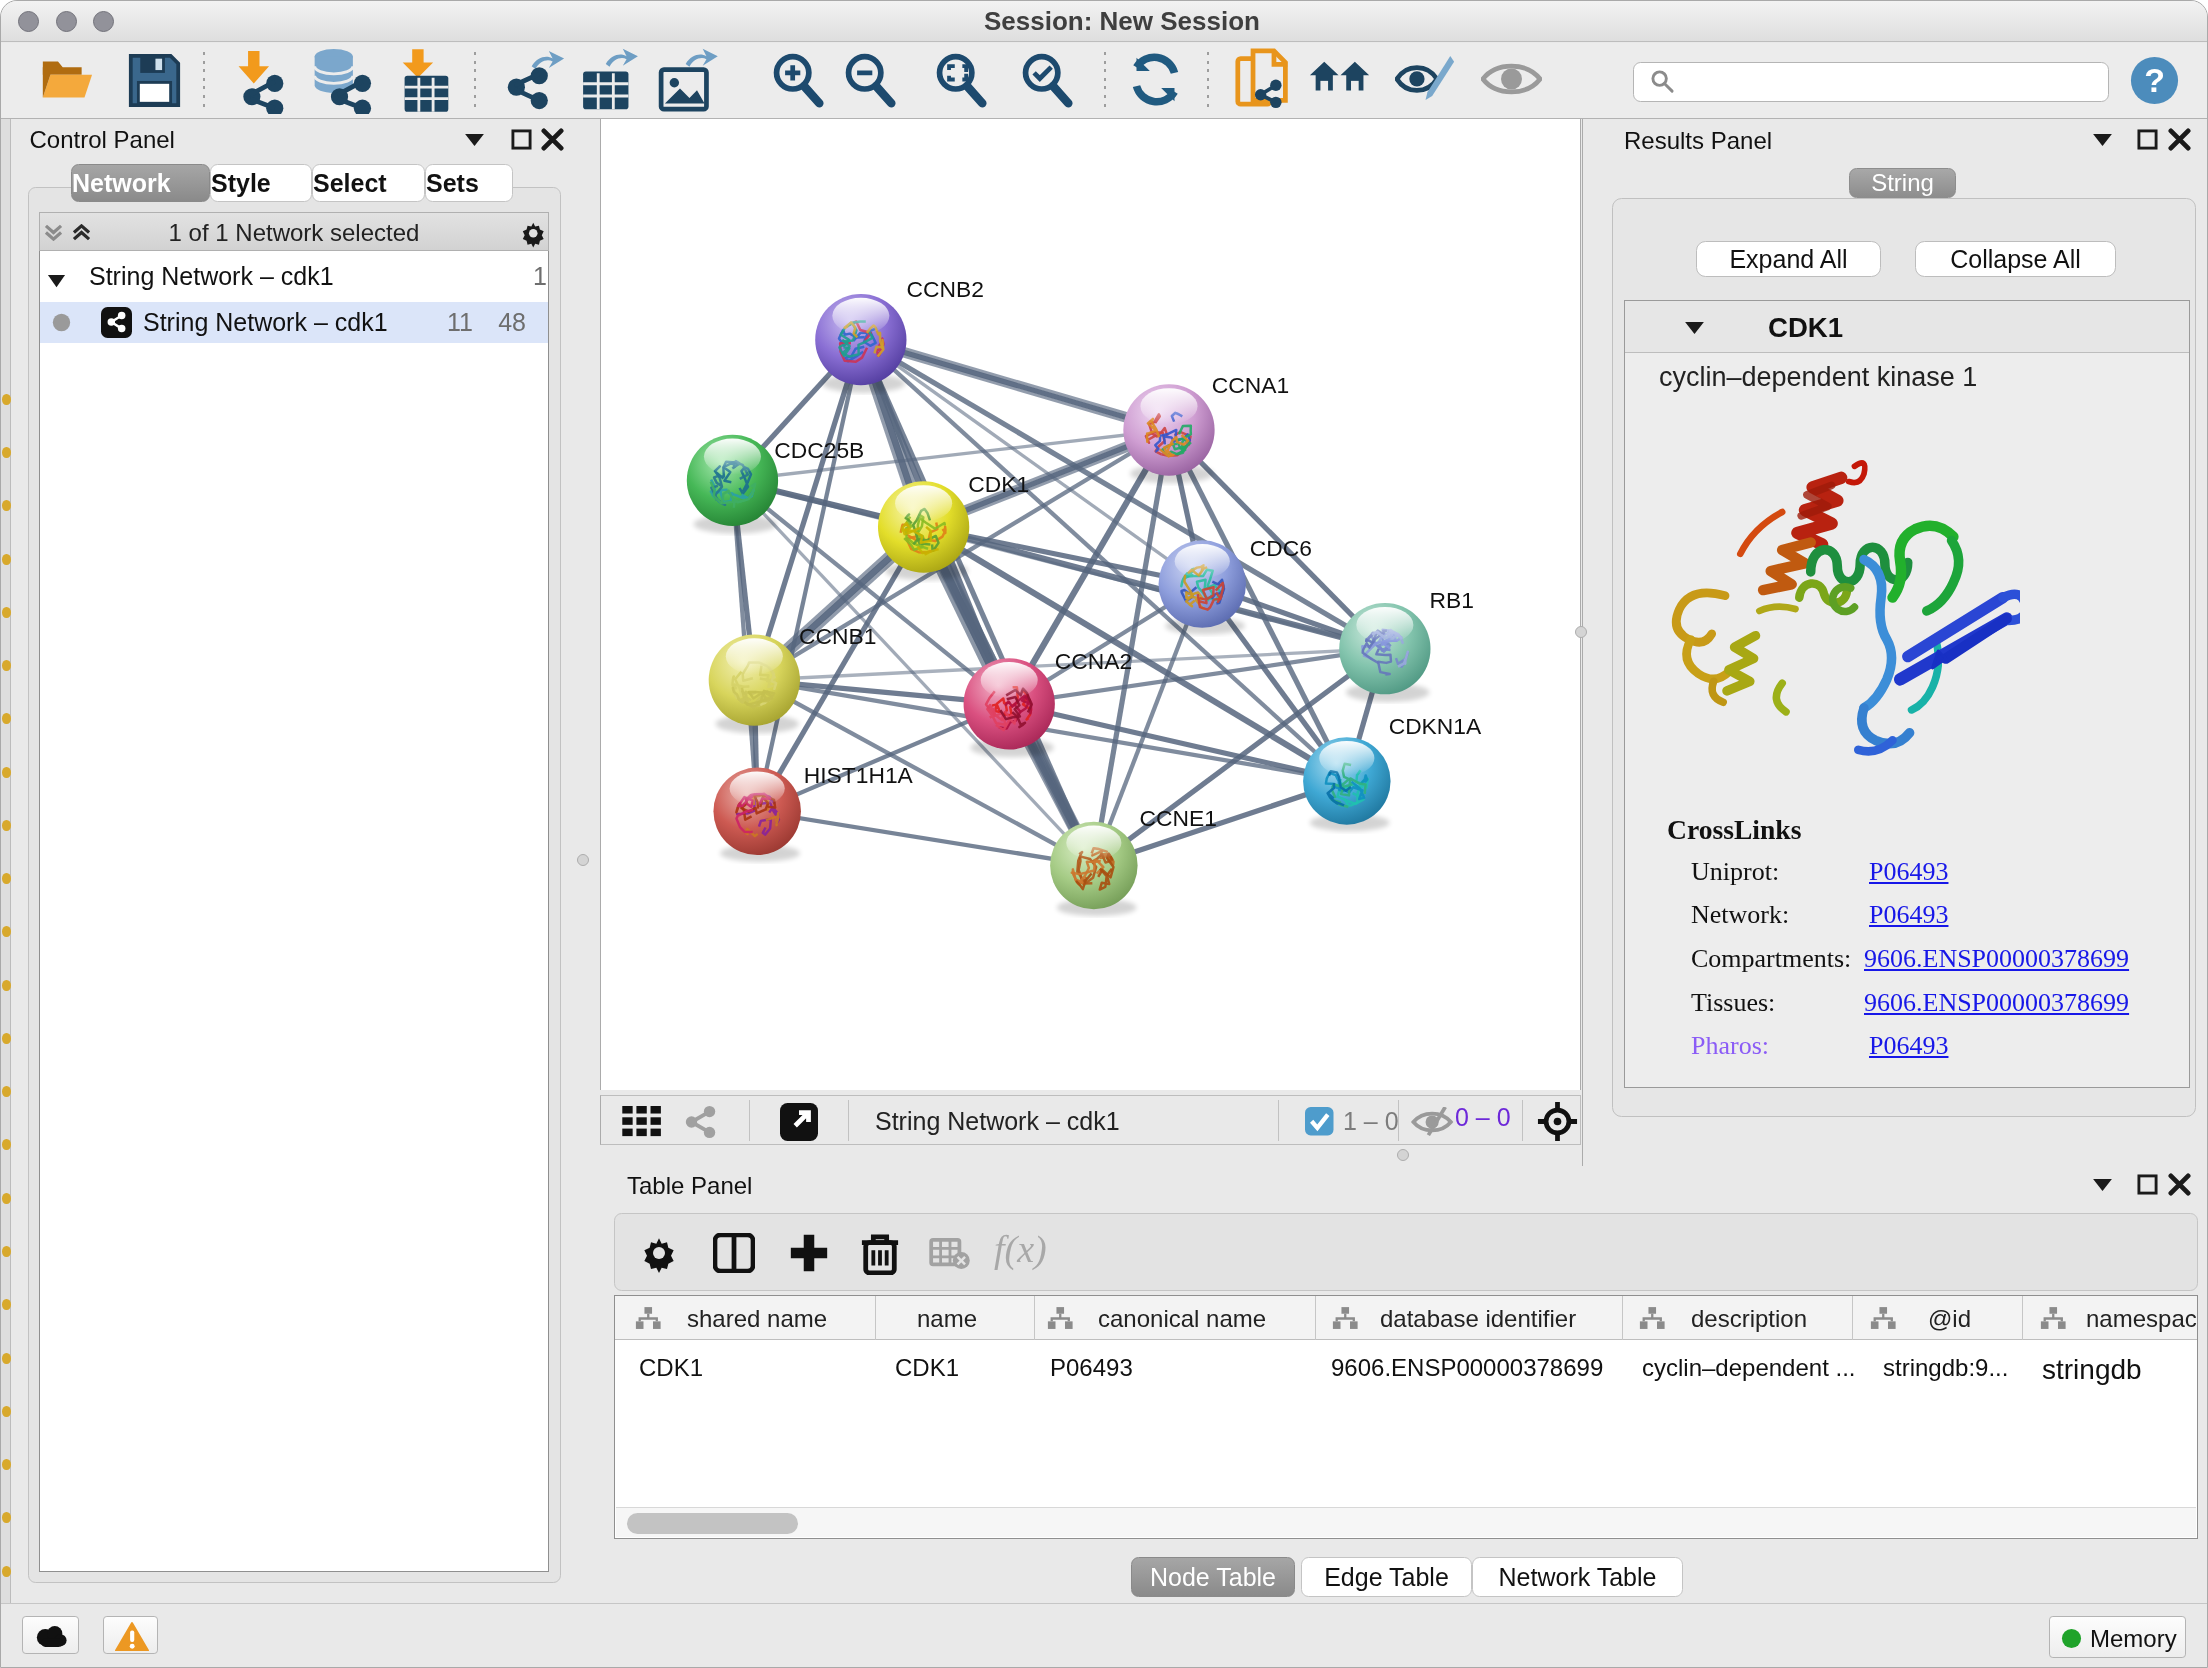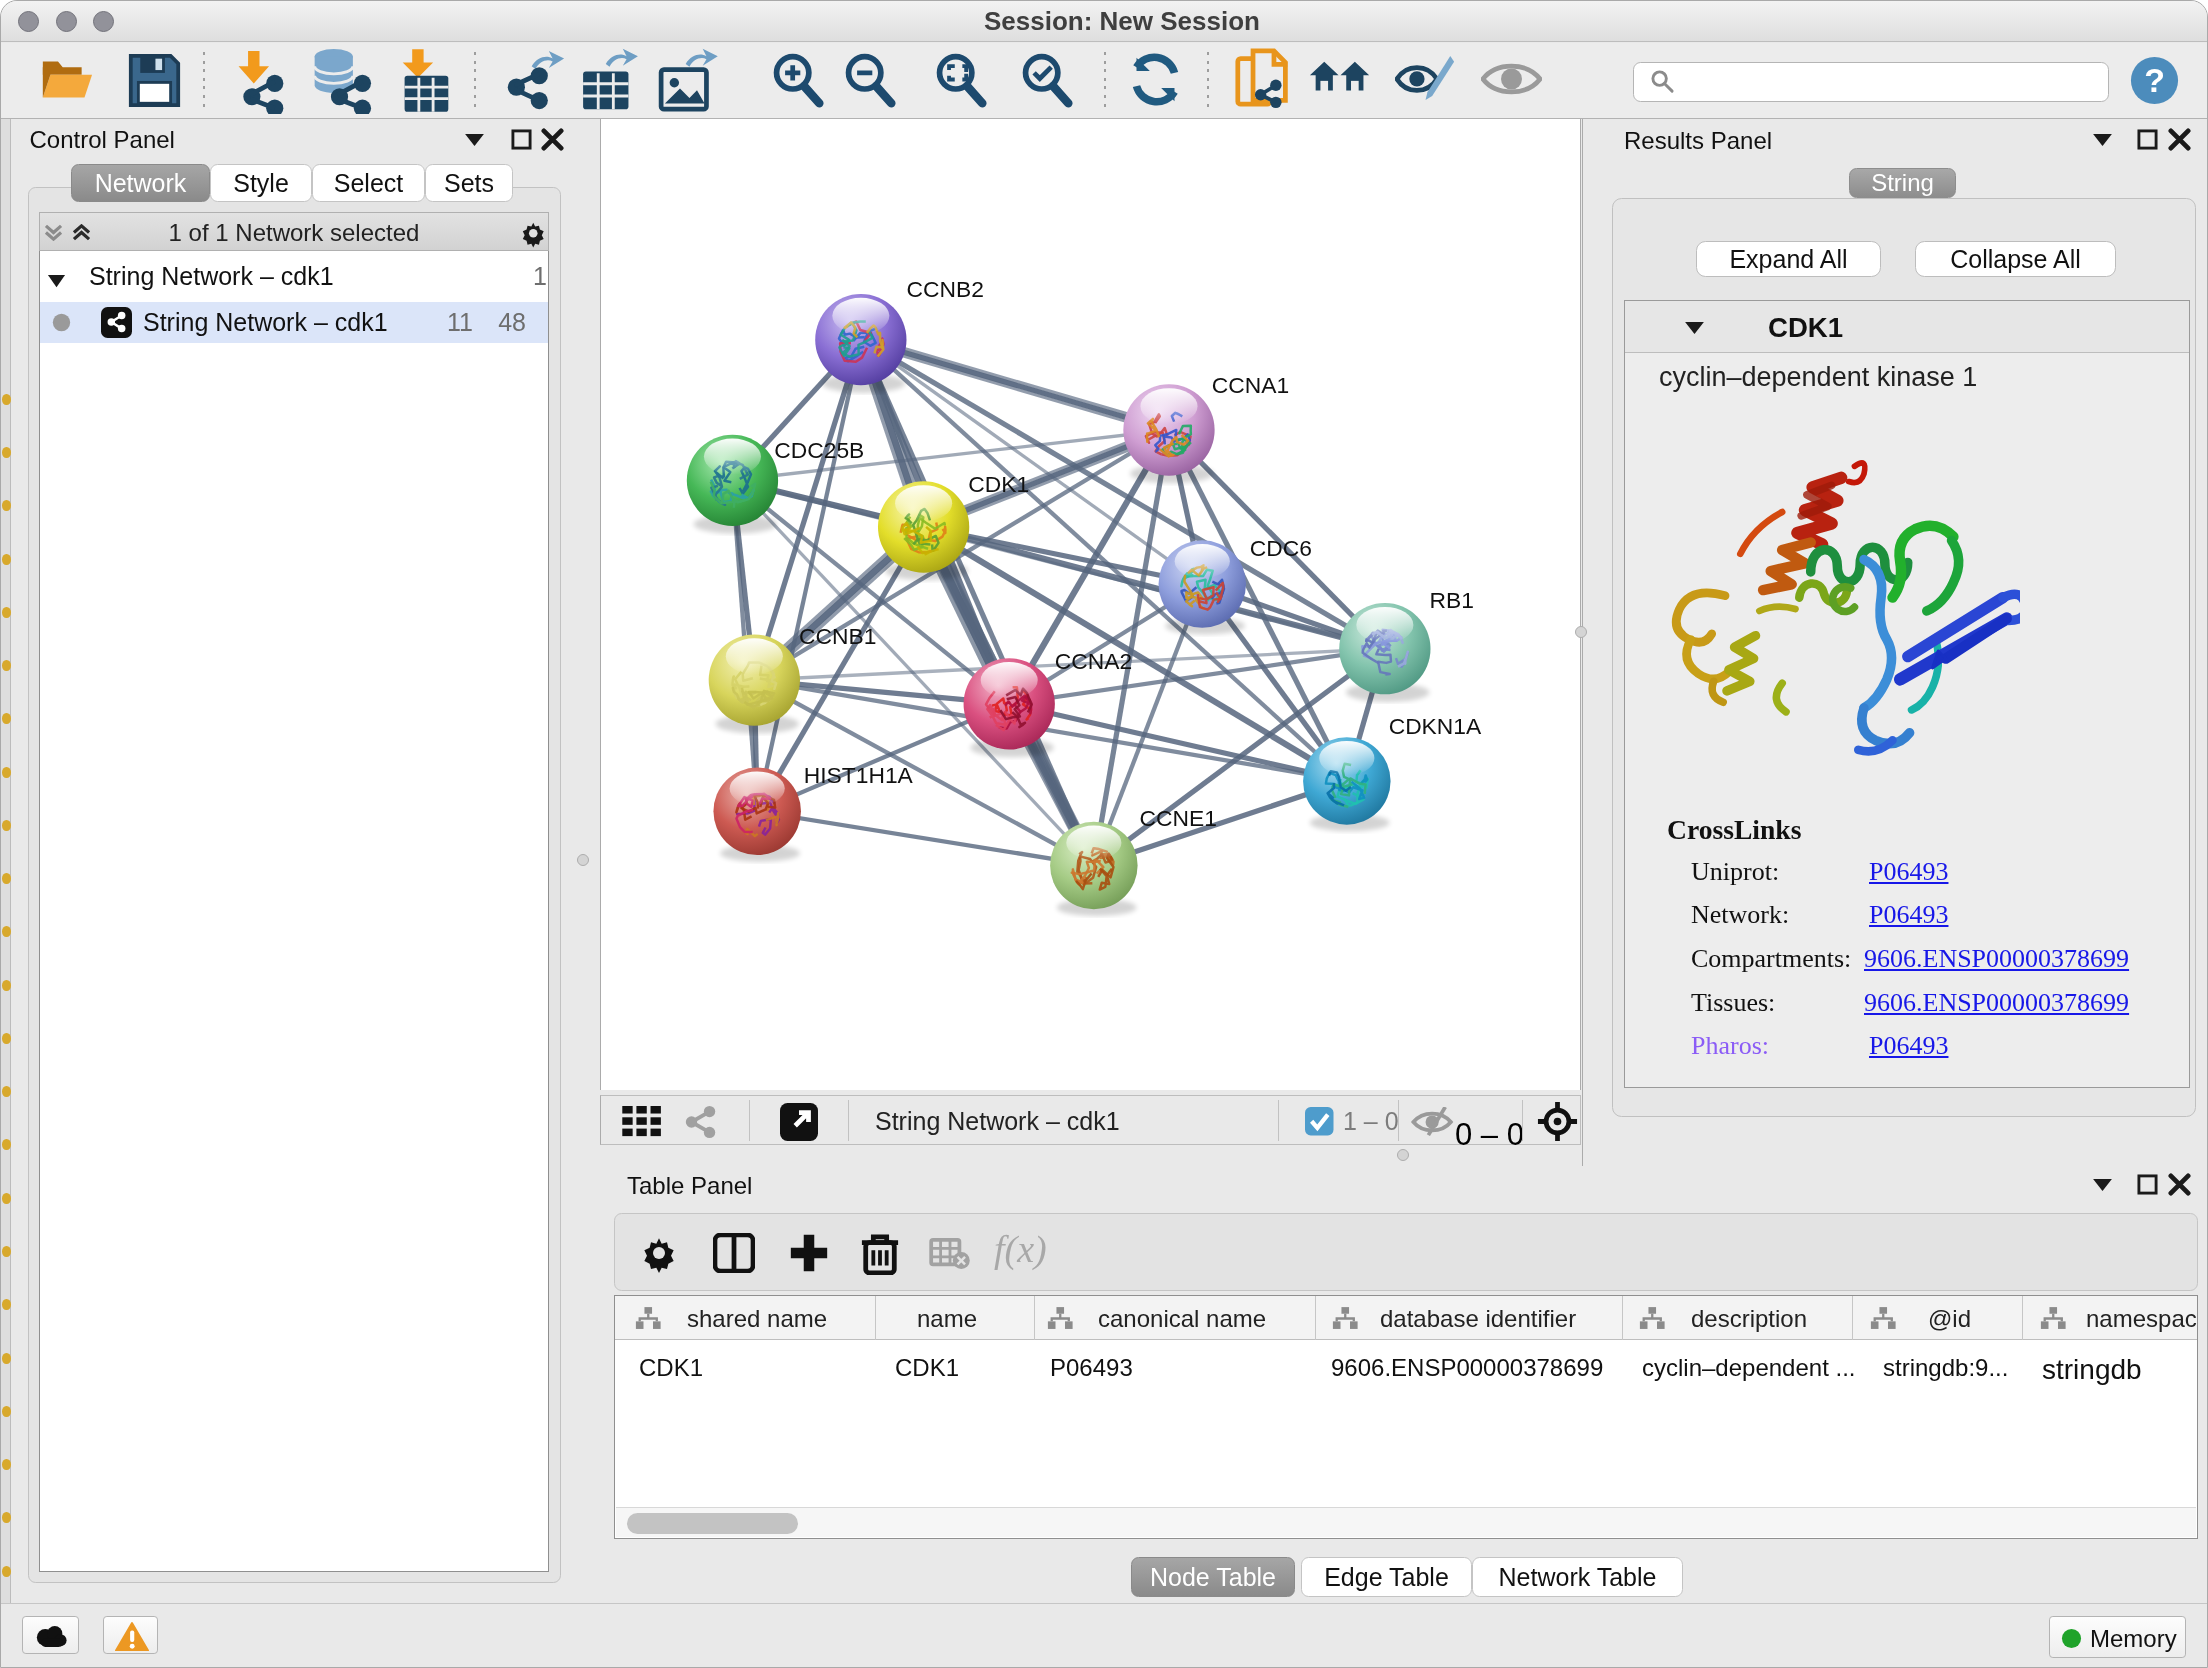--- a/index.html
+++ b/index.html
@@ -15,21 +15,21 @@
   background:repeating-linear-gradient(to bottom,#9d9d9d 0 2.9px,rgba(0,0,2,0) 2.9px 8.6px);}
 #searchbox{left:1632px;top:61px;width:476px;height:40px;background:#fff;border:1px solid #b5b5b5;
   border-radius:7.6px;}
 #leftstrip{left:0;top:118px;width:9.5px;height:1484px;background:#dedede;border-right:1px solid #bcbcbc;}
 .ydot{left:1px;width:8.6px;height:10.5px;border-radius:50%;background:#d8a92c;}
 
 #cp-title{left:28.5px;top:125px;font-size:24px;color:#111;}
 #cppanel{left:27px;top:186px;width:533px;height:1396px;background:#e4e4e4;
   border:1px solid #c2c2c2;border-radius:7.6px;}
 .tab{top:163px;height:38px;border:1px solid #c4c4c4;background:#fff;color:#111;
-  font-size:25px;text-align:center;line-height:36px;border-radius:7.6px;}
+  font-size:25px;line-height:36px;border-radius:7.6px;font-weight:bold;}
 .tabsel{background:linear-gradient(#a6a6a6,#8a8a8a);color:#fff;border:1px solid #8a8a8a;}
 #cphead{left:38px;top:211px;width:510px;height:39px;background:linear-gradient(#e2e2e2,#d2d2d2);
   border:1px solid #b0b0b0;font-size:24px;color:#222;}
 #cplist{left:38px;top:250px;width:510px;height:1321px;background:#fff;border:1px solid #8f8f8f;border-top:none;}
 .row2{position:absolute;left:0;top:51px;width:508px;height:41px;background:#dbe5f9;}
 
 #netpanel{left:599px;top:118px;width:981px;height:971px;background:#fff;
   border-left:1px solid #ababab;border-right:1px solid #ababab;}
 #netfoot{left:599px;top:1094px;width:981px;height:50px;background:#e9e9e9;
   border:1px solid #bdbdbd;border-left:1px solid #ababab;}
@@ -714,21 +714,21 @@
     <path d="M7 15 l6 7 L24 8" stroke="#fff" stroke-width="4.5" fill="none"></path>
   </svg>
   <div class="abs" style="left:742px;top:10.5px;font-size:25px;color:#7c7c7c">1 – 0</div>
   <div class="abs fsep" style="left:797px"></div>
 
   <svg class="abs" style="left:810px;top:11.4px" width="46" height="30" viewBox="0 0 48 32">
     <path d="M2 16 C12 4 32 4 42 16 C32 28 12 28 2 16 z" fill="none" stroke="#9a9a9a" stroke-width="4"></path>
     <circle cx="22" cy="16" r="7" fill="#9a9a9a"></circle>
     <path d="M36 0 L18 30" stroke="#9a9a9a" stroke-width="4"></path>
   </svg>
-  <div class="abs" style="left:854px;top:21px;font-size:31px;color:#000000">0 – 0</div>
+  <div class="abs" style="left:854px;top:7px;font-size:25px;color:#6d28d9">0 – 0</div>
   <div class="abs fsep" style="left:921px"></div>
 
   <svg class="abs" style="left:936px;top:4.8px" width="41" height="41" viewBox="0 0 43 43">
     <circle cx="21.5" cy="21.5" r="12" fill="none" stroke="#111" stroke-width="5"></circle>
     <circle cx="21.5" cy="21.5" r="4" fill="#111"></circle>
     <path d="M21.5 1 v8 M21.5 34 v8 M1 21.5 h8 M34 21.5 h8" stroke="#111" stroke-width="5"></path>
   </svg>
 </div>
 
 <div class="abs" id="rppanel"></div>

